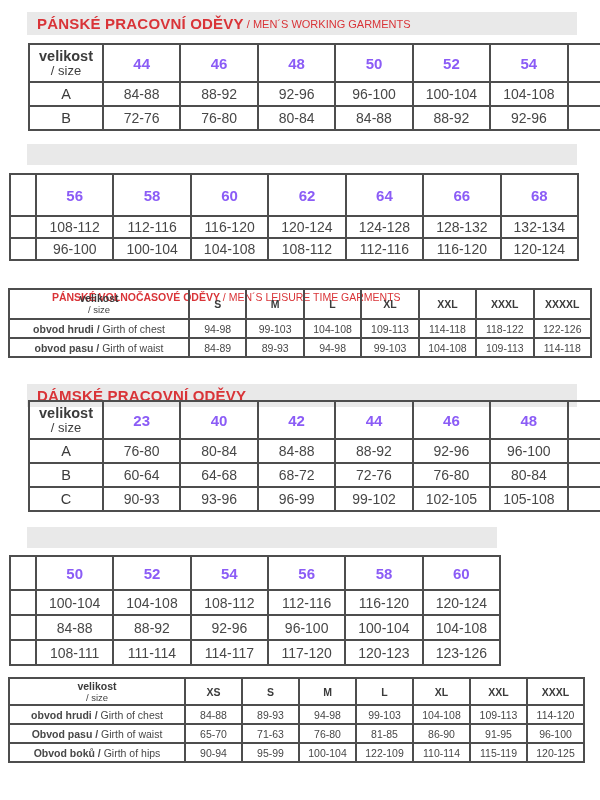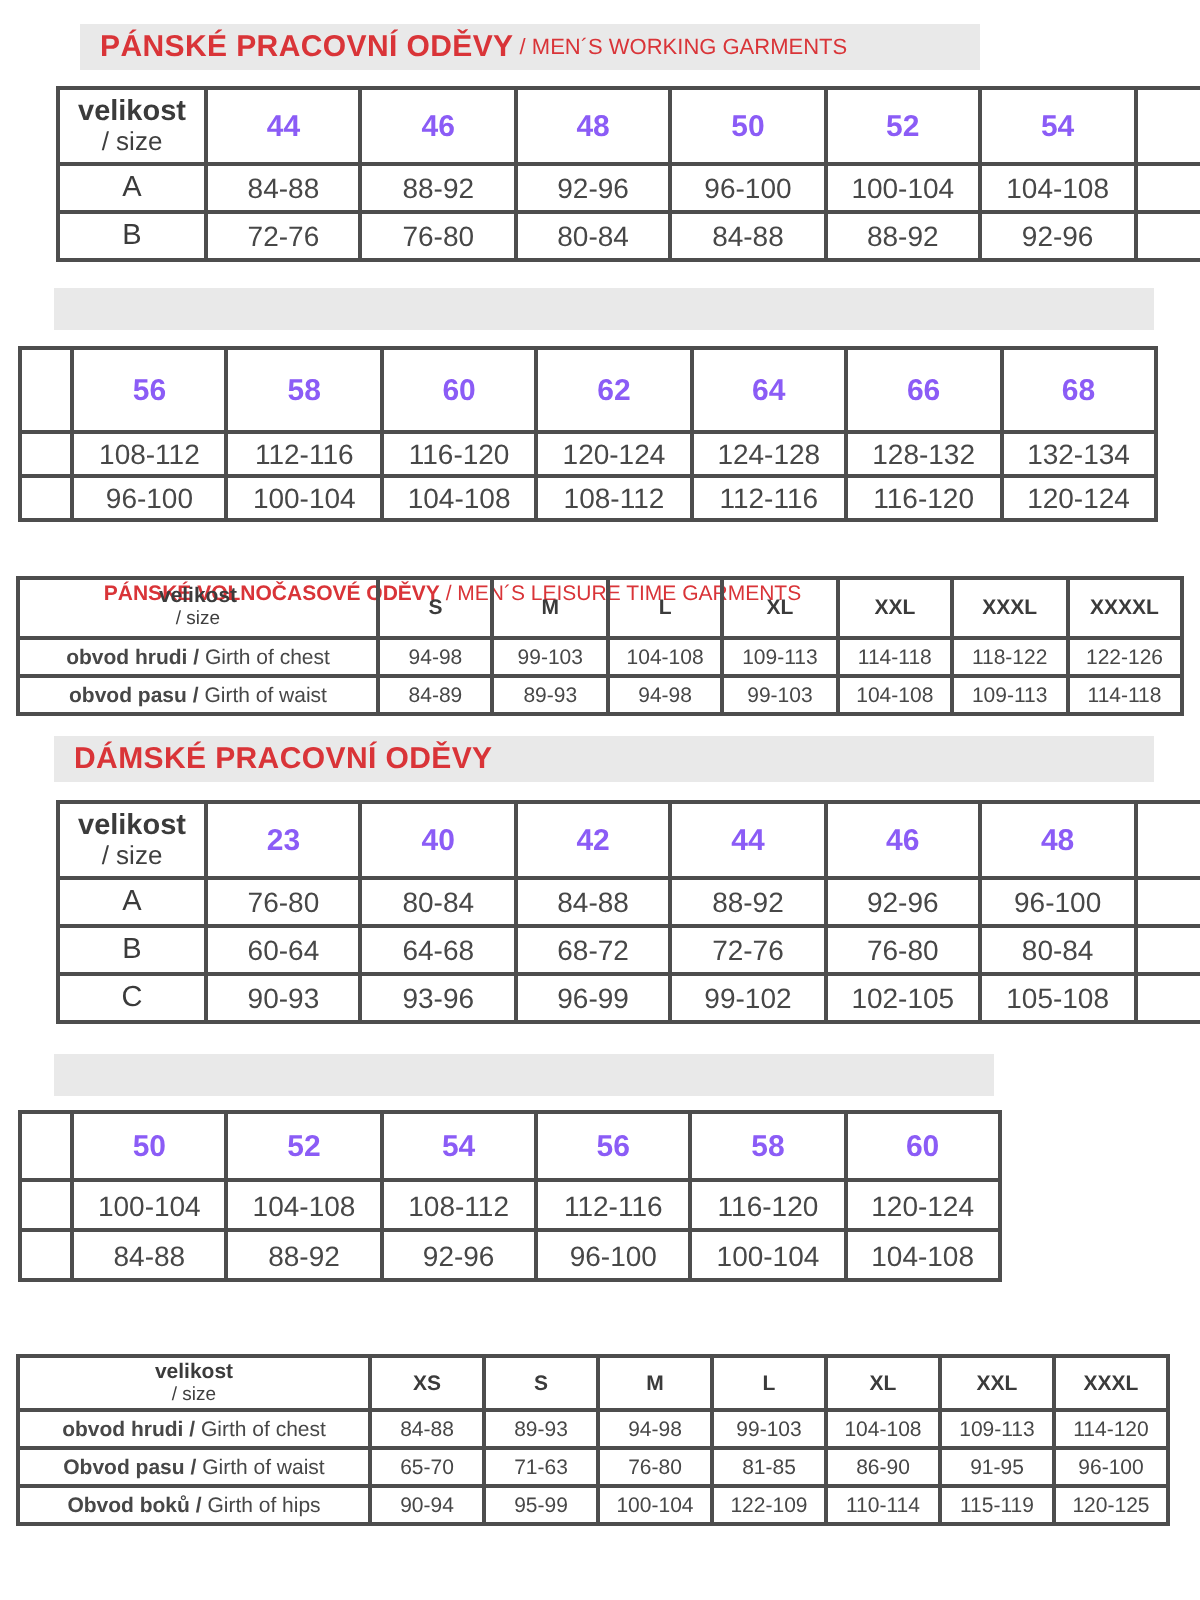--- a/index.html
+++ b/index.html
@@ -33,23 +33,23 @@
   .big .lbl .s{font-size:13px;line-height:1.1}
 
   
   .small .size{font-size:10.5px;font-weight:bold;color:#3b3b3b}
   .small .val{font-size:10.5px;color:#474747}
   .small .lbl .b{font-size:10.5px;line-height:1.2;color:#3b3b3b}
   .small .lbl .s{font-size:9.5px;line-height:1.1}
   .small .rowlabel-mixed{font-size:10.5px;color:#474747}
 
   
-  #bar-men-work{left:40px;top:12px;width:450px;height:23px}
+  #bar-men-work{left:27px;top:12px;width:550px;height:23px}
   #bar-strip-1{left:27px;top:144px;width:550px;height:21px}
-  #bar-ladies-work{left:27px;top:368px;width:550px;height:23px}
+  #bar-ladies-work{left:27px;top:384px;width:550px;height:23px}
   #bar-strip-2{left:27px;top:527px;width:470px;height:21px}
 
   #table-men-a{left:28px;top:43px;width:572px}
   #table-men-a table{width:618px}
   #table-men-a th.lbl{width:72px}
   #table-men-a tr.head{height:38px}
   #table-men-a tr.data{height:24px}
 
   #table-men-b{left:9px;top:173px}
   #table-men-b table{width:570px}
@@ -303,20 +303,29 @@
         </tr>
         <tr class="data">
           <td class="stub"></td>
           <td class="val">84-88</td>
           <td class="val">88-92</td>
           <td class="val">92-96</td>
           <td class="val">96-100</td>
           <td class="val">100-104</td>
           <td class="val">104-108</td>
         </tr>
+        <tr class="data">
+          <td class="stub"></td>
+          <td class="val">108-111</td>
+          <td class="val">111-114</td>
+          <td class="val">114-117</td>
+          <td class="val">117-120</td>
+          <td class="val">120-123</td>
+          <td class="val">123-126</td>
+        </tr>
       </tbody>
     </table>
   </div>
 
 <div class="tbl small" id="table-ladies-measures">
     <table>
       <thead>
         <tr class="head">
           <th class="lbl">
             <div class="b">velikost</div>

